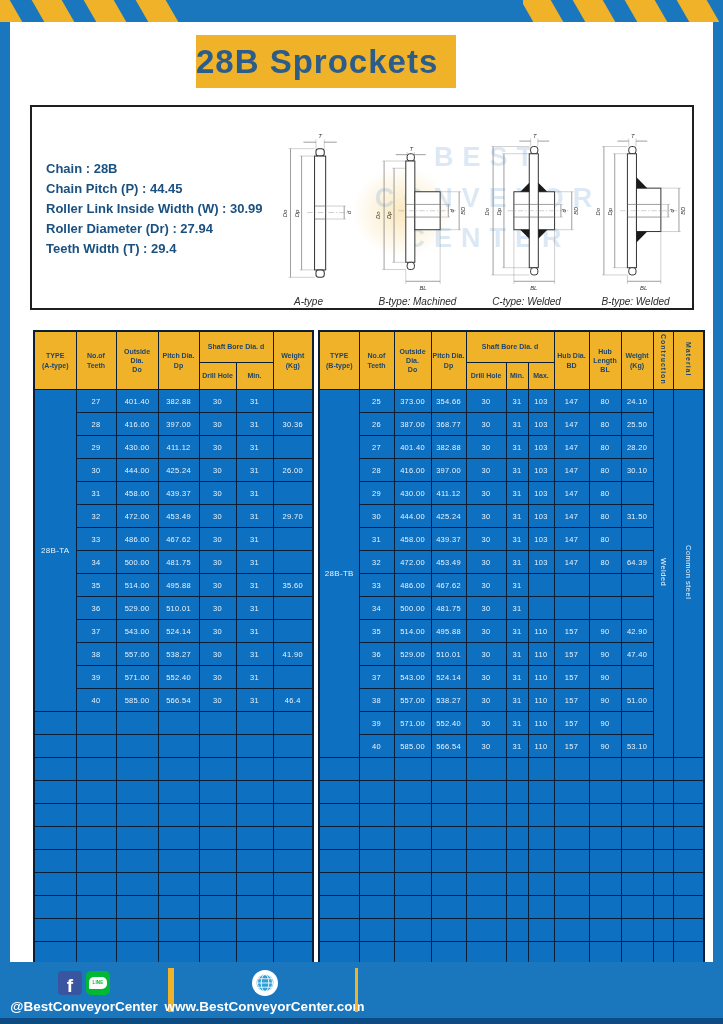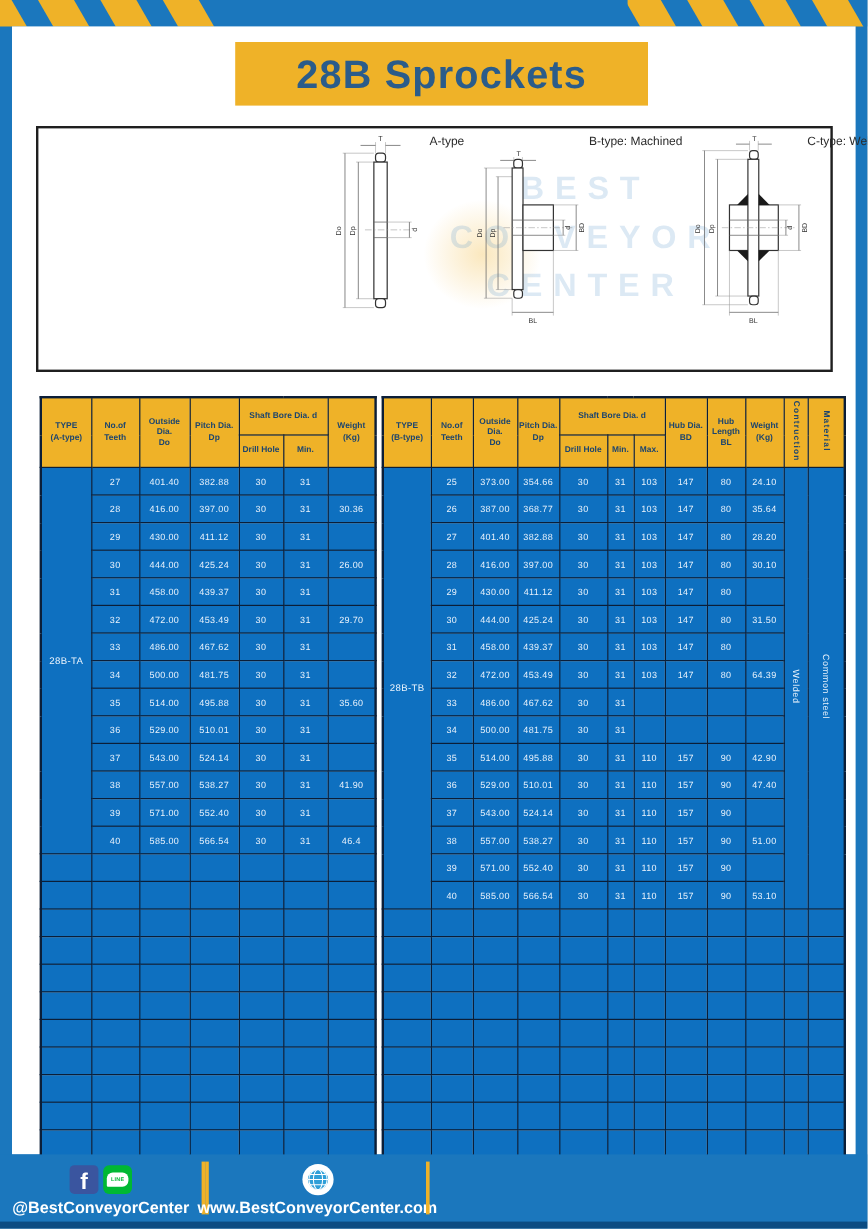--- a/index.html
+++ b/index.html
@@ -4,27 +4,27 @@
 <style>
   html,body{margin:0;padding:0;background:#d9d9d9;font-family:"Liberation Sans",sans-serif;}
   .page{position:relative;width:723px;height:1024px;background:#1b77bd;overflow:hidden;margin:0 auto;}
   
   .topbar{position:absolute;left:0;top:0;width:723px;height:22px;background:#1b77bd;overflow:hidden;}
   .stripes{position:absolute;top:-4px;height:30px;overflow:hidden;}
   .stripes .s{position:absolute;top:0;width:30px;height:30px;background:#efb228;transform:skewX(30deg);}
   
   .sheet{position:absolute;left:10px;top:22px;width:703px;height:940px;background:#ffffff;}
   
-  .title-box{position:absolute;left:196px;top:35px;width:344px;height:53px;background:#efb228;display:flex;align-items:center;justify-content:center;}
+  .title-box{position:absolute;left:196px;top:35px;width:260px;height:53px;background:#efb228;display:flex;align-items:center;justify-content:flex-start;}
   .title-box h1{margin:0;font-size:33px;font-weight:bold;color:#2b5c8a;letter-spacing:1px;}
   
   .diagram{position:absolute;left:30px;top:105px;width:664px;height:205px;background:#fff;border:2px solid #1f1f1f;box-sizing:border-box;}
   .specs{position:absolute;left:14px;top:52px;font-size:13px;font-weight:bold;color:#1b5180;line-height:20px;white-space:nowrap;}
   .figures{position:absolute;left:222px;top:4px;width:436px;height:196px;display:flex;}
-  .fig{flex:1;display:flex;flex-direction:row;align-items:flex-start;justify-content:flex-end;}
+  .fig{flex:1;display:flex;flex-direction:column;align-items:center;justify-content:flex-end;font-style:italic;}
   .fig svg{width:104px;height:162px;}
   .fig .cap{font-size:10px;color:#2b2b2b;margin-top:2px;white-space:nowrap;}
   .dim{stroke:#666;stroke-width:0.7;fill:none;}
   .ext{stroke:#999;stroke-width:0.5;fill:none;}
   .cl{stroke:#999;stroke-width:0.5;fill:none;stroke-dasharray:6 2 1.5 2;}
   .plate{fill:#fff;stroke:#333;stroke-width:1.1;}
   .weld{fill:#1a1a1a;stroke:none;}
   .dimtxt{font-size:6.5px;fill:#333;font-family:"Liberation Sans",sans-serif;}
   .wm{position:absolute;left:256px;top:30px;width:400px;text-align:center;font-size:27px;font-weight:bold;letter-spacing:9px;line-height:1.5;color:rgba(80,145,200,0.20);pointer-events:none;}
   .wm-blob{position:absolute;left:300px;top:40px;width:140px;height:130px;border-radius:50%;background:radial-gradient(closest-side,rgba(240,178,40,0.30),rgba(240,178,40,0) 70%);pointer-events:none;}
@@ -83,20 +83,27 @@
   </div>
 
   <div class="diagram">
     <div class="wm-blob"></div>
     <div class="wm">
       <div>BEST</div>
       <div>CONVEYOR</div>
       <div>CENTER</div>
     </div>
 
+    <div class="specs">
+      <div>Chain : 28B</div>
+      <div>Chain Pitch (P) : 44.45</div>
+      <div>Roller Link Inside Width (W) : 30.99</div>
+      <div>Roller Diameter (Dr) : 27.94</div>
+      <div>Teeth Width (T) : 29.4</div>
+    </div>
 
     <div class="figures">
 
       <div class="fig">
         <svg viewBox="0 0 104 175">
           <path class="ext" d="M59.5 18 V8 M68.5 18 V8"></path>
           <path class="dim" d="M46 11 H59.5 M82 11 H68.5"></path>
           <text class="dimtxt" x="64" y="7" text-anchor="middle">T</text>
           <path class="ext" d="M58 18 H30 M58 157 H30 M58 26 H42 M58 149 H42"></path>
           <path class="dim" d="M32 18 V157 M44 26 V149"></path>
@@ -506,21 +513,21 @@
         </tr>
         <tr>
           <td>26</td>
           <td>387.00</td>
           <td>368.77</td>
           <td>30</td>
           <td>31</td>
           <td>103</td>
           <td>147</td>
           <td>80</td>
-          <td>35.64</td>
+          <td>25.50</td>
         </tr>
         <tr>
           <td>27</td>
           <td>401.40</td>
           <td>382.88</td>
           <td>30</td>
           <td>31</td>
           <td>103</td>
           <td>147</td>
           <td>80</td>

